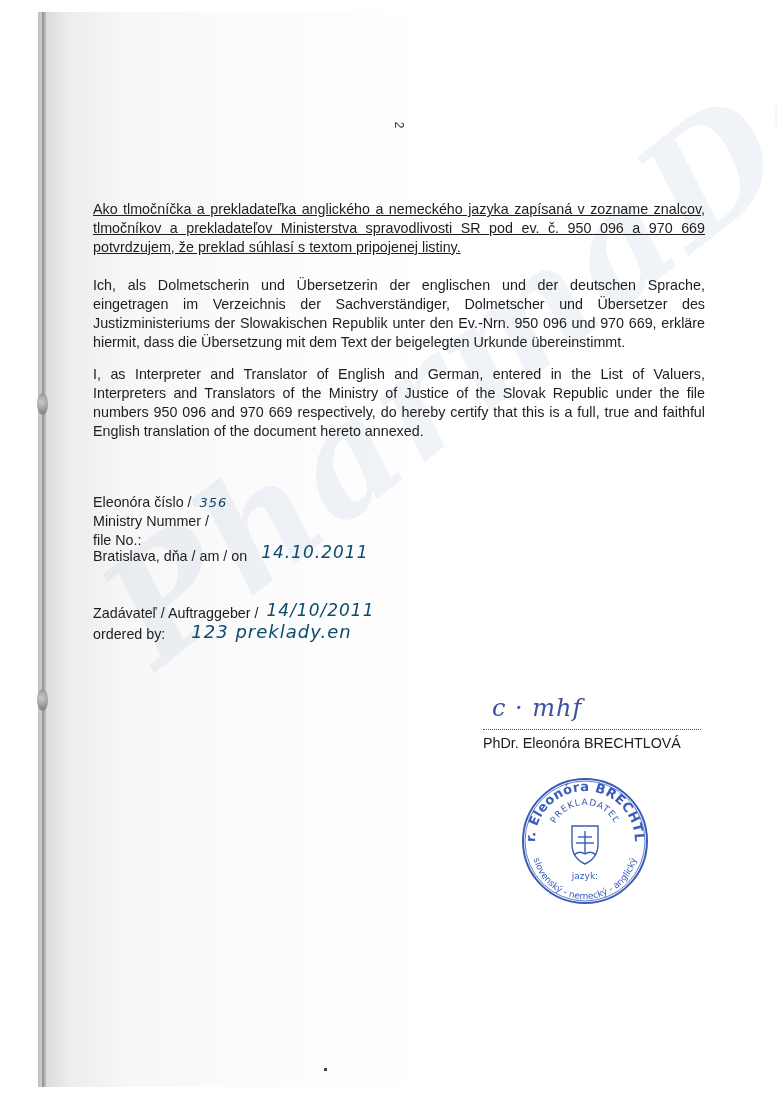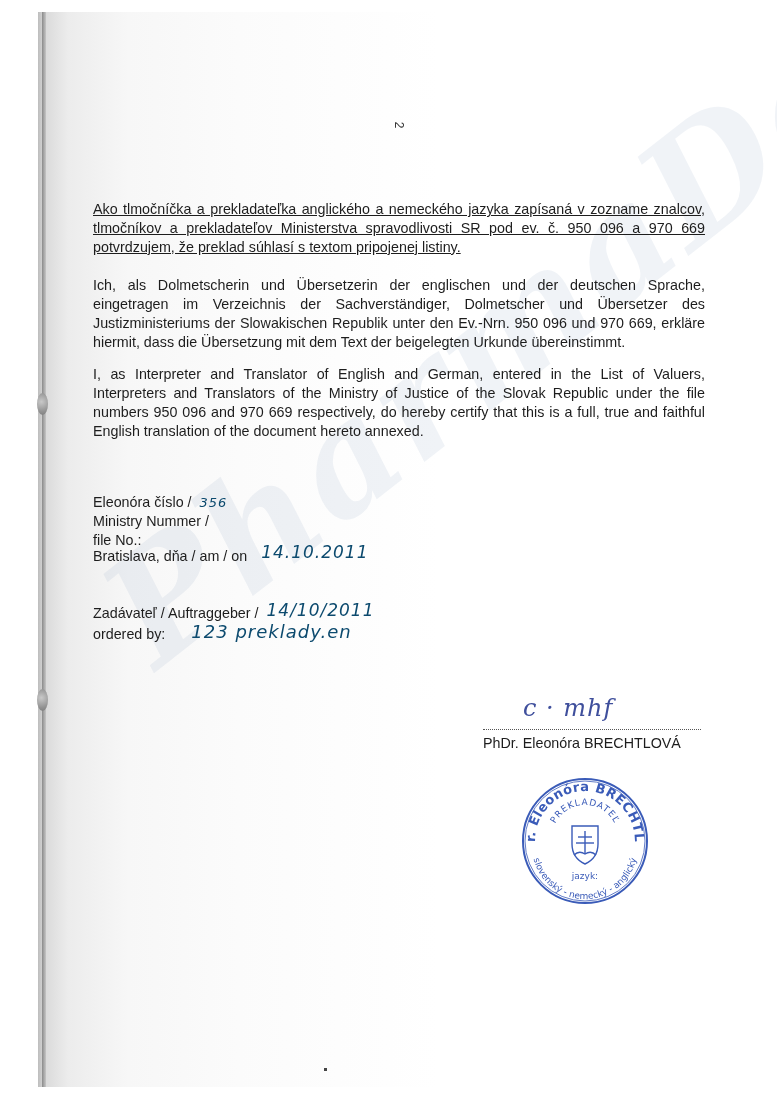--- a/index.html
+++ b/index.html
@@ -35,21 +35,21 @@
   .f4 { top: 546px; }
   .f5 { top: 603px; }
   .hand-num { font-size: 13px; margin-left: 4px; }
   .hand-date { font-size: 17px; margin-left: 10px; position: relative; top: -3px; }
   .hand-date2 { font-size: 17px; margin-left: 4px; position: relative; top: -2px; }
   .hand-client { font-size: 18px; margin-left: 22px; position: relative; top: -1px; }
   .signature-line {
     position: absolute; left: 483px; top: 729px; width: 218px; border-top: 1.5px dotted #555;
   }
   .signature-scribble {
-    position: absolute; left: 523px; top: 694px; font-family: "DejaVu Serif", serif; font-style: italic;
+    position: absolute; left: 492px; top: 694px; font-family: "DejaVu Serif", serif; font-style: italic;
     font-size: 24px; color: #3f4f9c; letter-spacing: 1px;
   }
   .signer-name { position: absolute; left: 483px; top: 735px; font-size: 14.3px; color: #1d1d1d; }
   .stamp { position: absolute; left: 520px; top: 776px; width: 130px; height: 130px; }
   .watermark {
     position: absolute; left: 70px; top: 560px; font-family: "DejaVu Serif", serif; font-weight: bold; font-style: italic;
     font-size: 150px; color: rgba(150, 168, 200, 0.14); transform: rotate(-38deg); transform-origin: left top;
     white-space: nowrap; pointer-events: none; letter-spacing: 4px;
   }
   .bottom-dot { position: absolute; left: 324px; top: 1068px; width: 3px; height: 3px; background: #444; }

